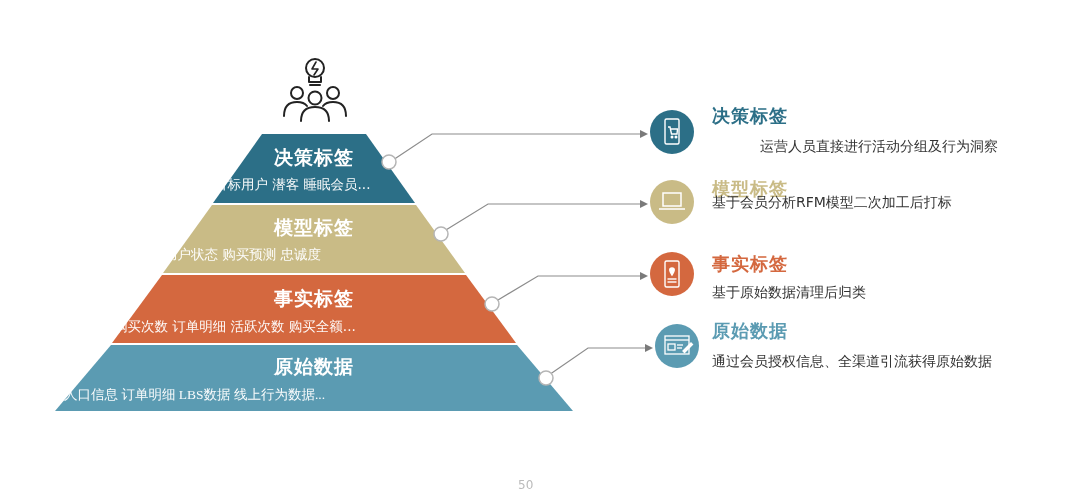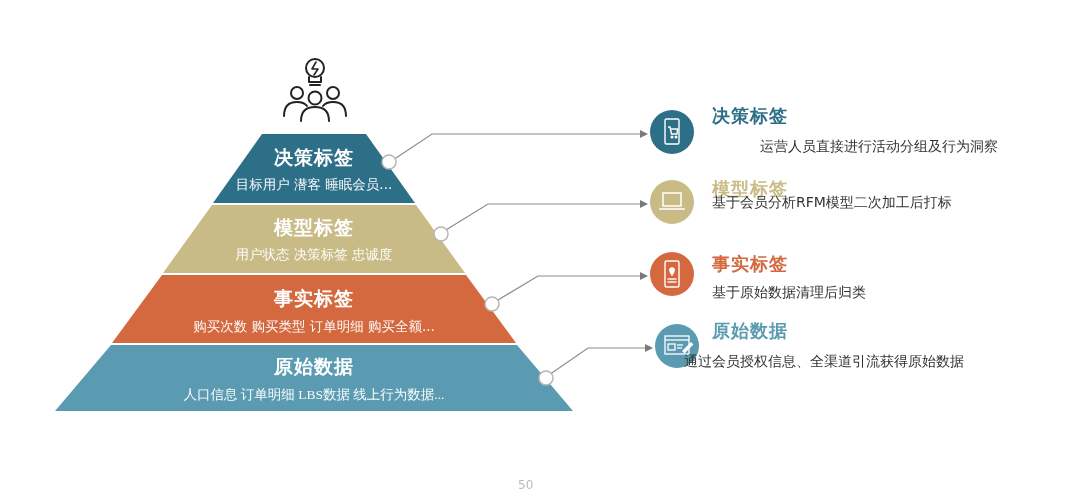--- a/index.html
+++ b/index.html
@@ -1,21 +1,21 @@
 <!DOCTYPE html>
 <html><head>
 <meta charset="utf-8">
 <style>
   html, body { margin: 0; padding: 0; background: #ffffff; }
   body { width: 1080px; height: 504px; position: relative; overflow: hidden;
          font-family: "DejaVu Sans", "Liberation Sans", sans-serif; }
   svg.layer { position: absolute; left: 0; top: 0; }
   .pyr-title { position: absolute; color: #ffffff; font-weight: bold; font-size: 19px;
                text-align: center; white-space: nowrap; letter-spacing: 1px; }
-  .pyr-sub { position: absolute; color: #ffffff; font-size: 13.5px; text-align: center;
+  .pyr-sub { position: absolute; color: #ffffff; font-size: 13.5px; 
              white-space: nowrap; opacity: 0.96; }
   .circle-icon { position: absolute; width: 44px; height: 44px; border-radius: 50%; }
   .r-title { position: absolute; font-weight: bold; font-size: 18px; white-space: nowrap; letter-spacing: 1px; }
   .r-desc { position: absolute; font-size: 14px; color: #333333; white-space: nowrap; }
   .page-num { position: absolute; left: 518px; top: 478px; font-size: 12px; color: #bbbbbb; }
 </style>
 </head>
 <body>
 
 <svg class="layer" width="1080" height="504">
@@ -56,24 +56,24 @@
     <circle cx="441" cy="234" r="7"></circle>
     <circle cx="492" cy="304" r="7"></circle>
     <circle cx="546" cy="378" r="7"></circle>
   </g>
 </svg>
 
 <div class="pyr-title" style="left:214px; width:200px; top:145px;">决策标签</div>
 <div class="pyr-sub" style="left:214px; width:200px; top:176px;">目标用户 潜客 睡眠会员...</div>
 
 <div class="pyr-title" style="left:164px; width:300px; top:215px;">模型标签</div>
-<div class="pyr-sub" style="left:164px; width:300px; top:246px;">用户状态 决策标签 忠诚度</div>
+<div class="pyr-sub" style="left:164px; width:300px; top:246px;">用户状态 购买预测 忠诚度</div>
 
 <div class="pyr-title" style="left:114px; width:400px; top:286px;">事实标签</div>
-<div class="pyr-sub" style="left:114px; width:400px; top:318px;">购买次数 购买类型 订单明细 购买全额...</div>
+<div class="pyr-sub" style="left:114px; width:400px; top:318px;">购买次数 订单明细 活跃次数 购买全额...</div>
 
 <div class="pyr-title" style="left:64px; width:500px; top:354px;">原始数据</div>
 <div class="pyr-sub" style="left:64px; width:500px; top:386px;font-family:Liberation Serif, serif;">人口信息 订单明细 LBS数据 线上行为数据...</div>
 
 <div class="circle-icon" style="left:650px; top:110px; background:#2c6f87;">
   <svg width="44" height="44">
     <g fill="none" stroke="#ffffff" stroke-width="1.4">
       <rect x="15" y="9" width="14" height="25" rx="1.5"></rect>
       <path d="M18 17 L20 17 L21.5 24 L27 24 L27.5 19 L20.5 19"></path>
       <circle cx="22" cy="27" r="0.8"></circle>
@@ -115,15 +115,15 @@
 <div class="r-title" style="left:712px; top:104px; color:#2c6f87;">决策标签</div>
 <div class="r-desc" style="left:712px; top:138px;margin-left:48px;">运营人员直接进行活动分组及行为洞察</div>
 
 <div class="r-title" style="left:712px; top:177px; color:#c9bb86;">模型标签</div>
 <div class="r-desc" style="left:712px; top:194px;">基于会员分析RFM模型二次加工后打标</div>
 
 <div class="r-title" style="left:712px; top:252px; color:#d4683f;">事实标签</div>
 <div class="r-desc" style="left:712px; top:284px;">基于原始数据清理后归类</div>
 
 <div class="r-title" style="left:712px; top:319px; color:#5b9bb2;">原始数据</div>
-<div class="r-desc" style="left:684px; top:353px;">通过会员授权信息、全渠道引流获得原始数据</div>
+<div class="r-desc" style="left:712px; top:353px;">通过会员授权信息、全渠道引流获得原始数据</div>
 
 <div class="page-num">50</div>
 
 </body></html>

